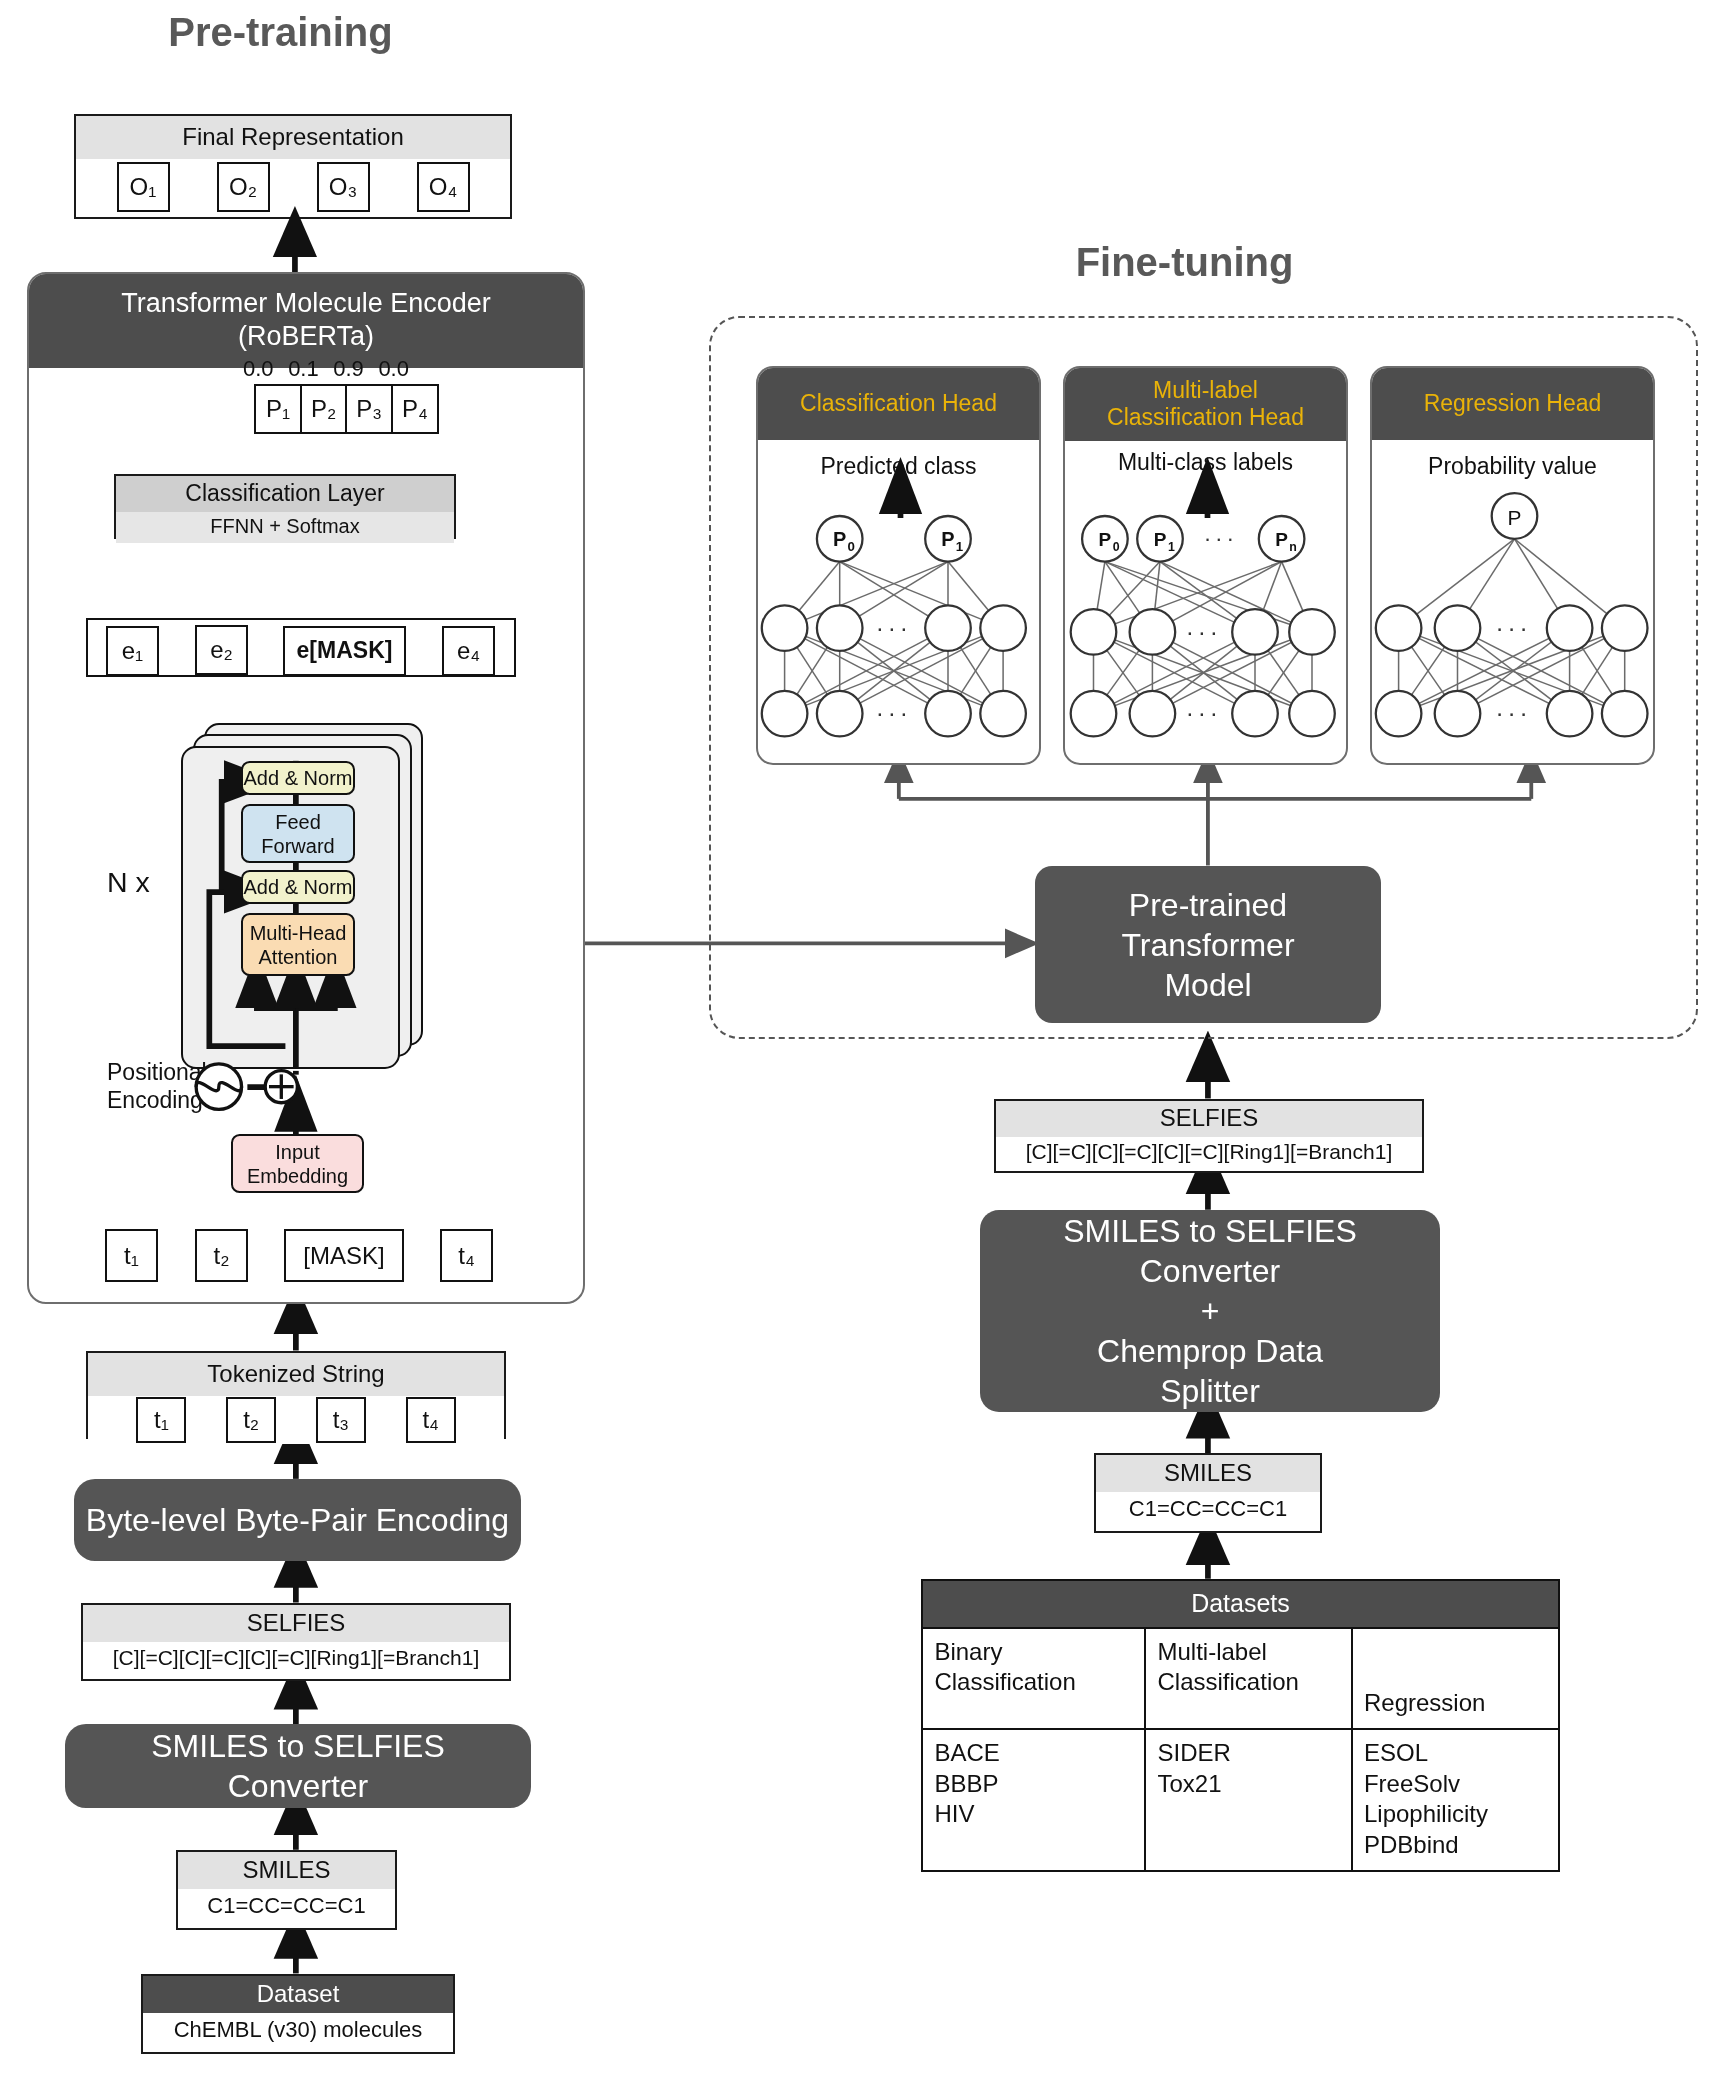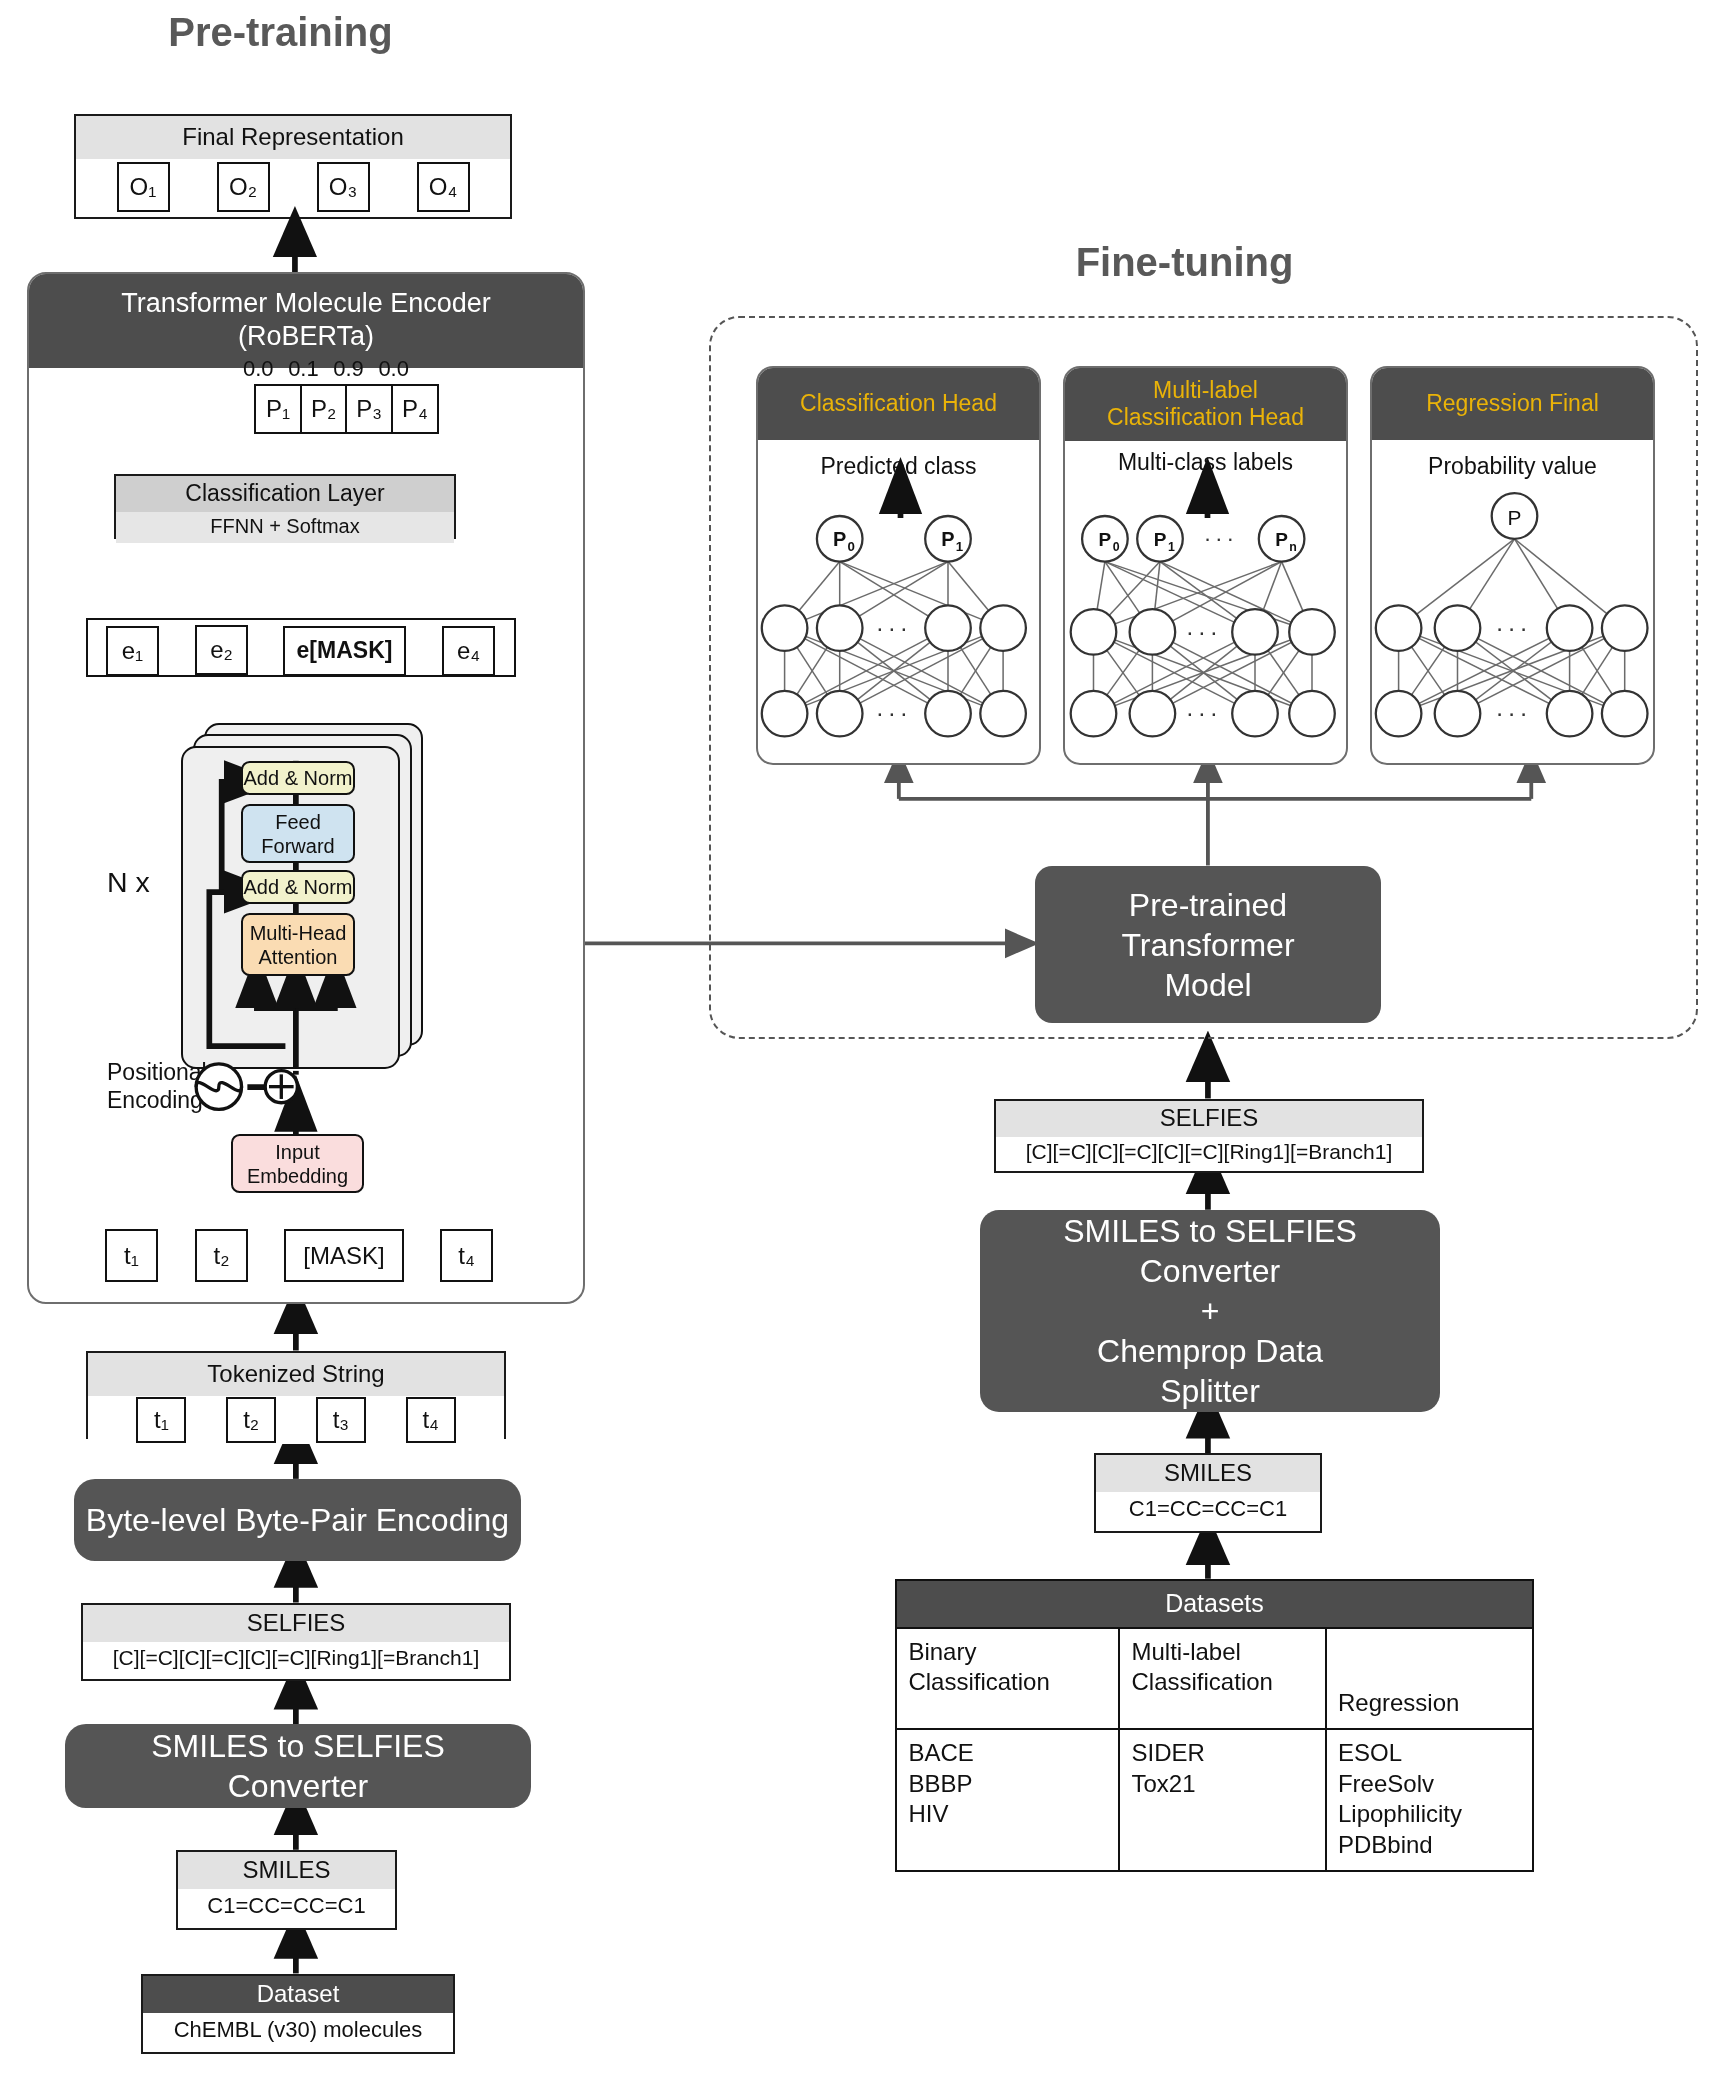--- a/index.html
+++ b/index.html
@@ -377,21 +377,21 @@
       <circle class="nn-node" cx="30" cy="268" r="24"></circle>
         <circle class="nn-node" cx="92" cy="268" r="24"></circle>
       <circle class="nn-node" cx="200" cy="268" r="24"></circle>
         <circle class="nn-node" cx="260" cy="268" r="24"></circle>
       <text x="146" y="276" text-anchor="middle" font-size="26" fill="#333" letter-spacing="4">···</text>
     </svg>
   </div>
 
   <div class="abs head" style="left:1370px;top:366px;width:285px;height:399px;">
     <div class="hhd" style="min-height:53px;display:flex;align-items:center;justify-content:center;">
-      <span>Regression Final</span>
+      <span>Regression Head</span>
     </div>
     <div class="hsub">Probability value</div>
     <svg style="position:absolute;left:0;top:91px;width:285px;height:304px;" viewBox="0 0 300 320" width="285" height="304">
       <g class="nn-line">
         <line x1="150" y1="84" x2="28" y2="178"></line>
           <line x1="150" y1="84" x2="90" y2="178"></line>
         <line x1="150" y1="84" x2="208" y2="178"></line>
           <line x1="150" y1="84" x2="266" y2="178"></line>
       </g>
       <g class="nn-line">
@@ -438,21 +438,21 @@
 
   <div class="abs pill" style="left:980px;top:1210px;width:460px;height:202px;border-radius:19px;">
     <span>SMILES to SELFIES<br>Converter<br>+<br>Chemprop Data<br>Splitter</span>
   </div>
 
   <div class="abs hbox" style="left:1094px;top:1453px;width:228px;height:80px;">
     <div class="hd" style="padding:3.8px 0 5.7px 0;">SMILES</div>
     <div class="bd" style="font-size:22px;padding:3.8px 0 5.7px 0;">C1=CC=CC=C1</div>
   </div>
 
-  <div class="abs" style="left:895px;top:1579px;width:639px;">
+  <div class="abs" style="left:921px;top:1579px;width:639px;">
     <div class="ds-title">Datasets</div>
     <table class="ds">
       <tbody>
           <tr>
         <td style="width:226px;height:82px;">
           <span>Binary<br>Classification</span>
         </td>
         <td style="width:202px;">
           <span>Multi-label<br>Classification</span>
         </td>

